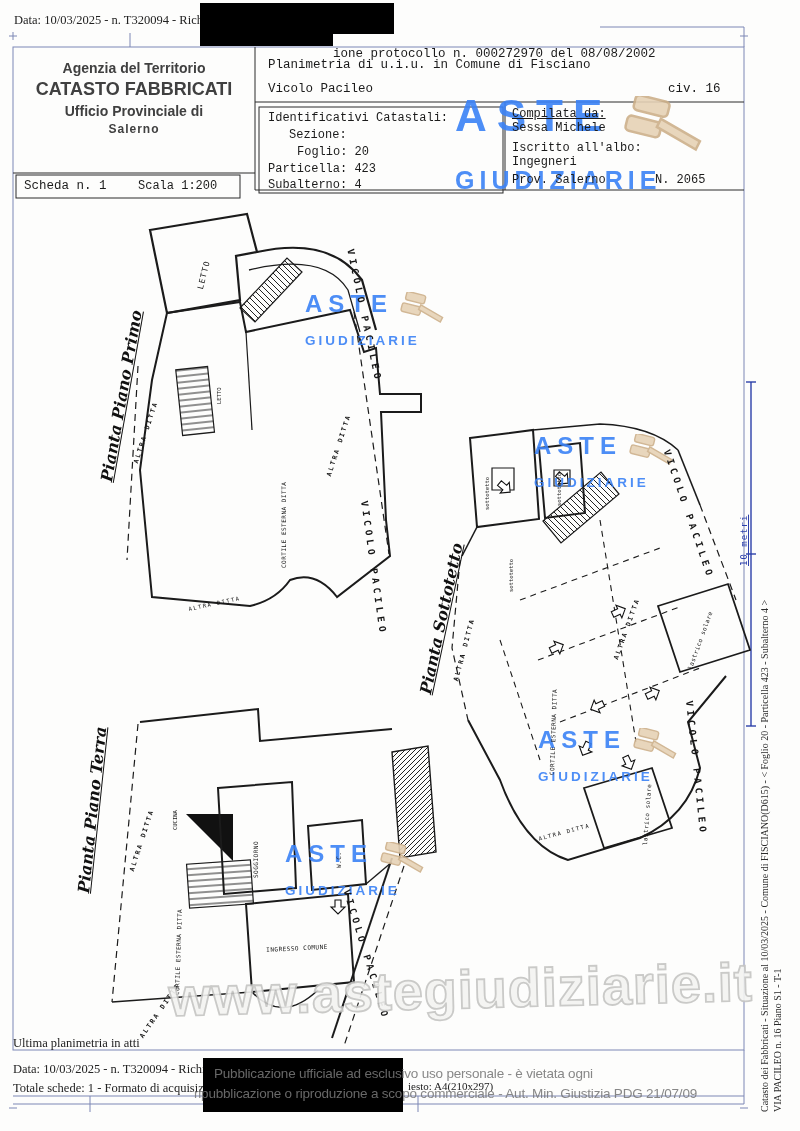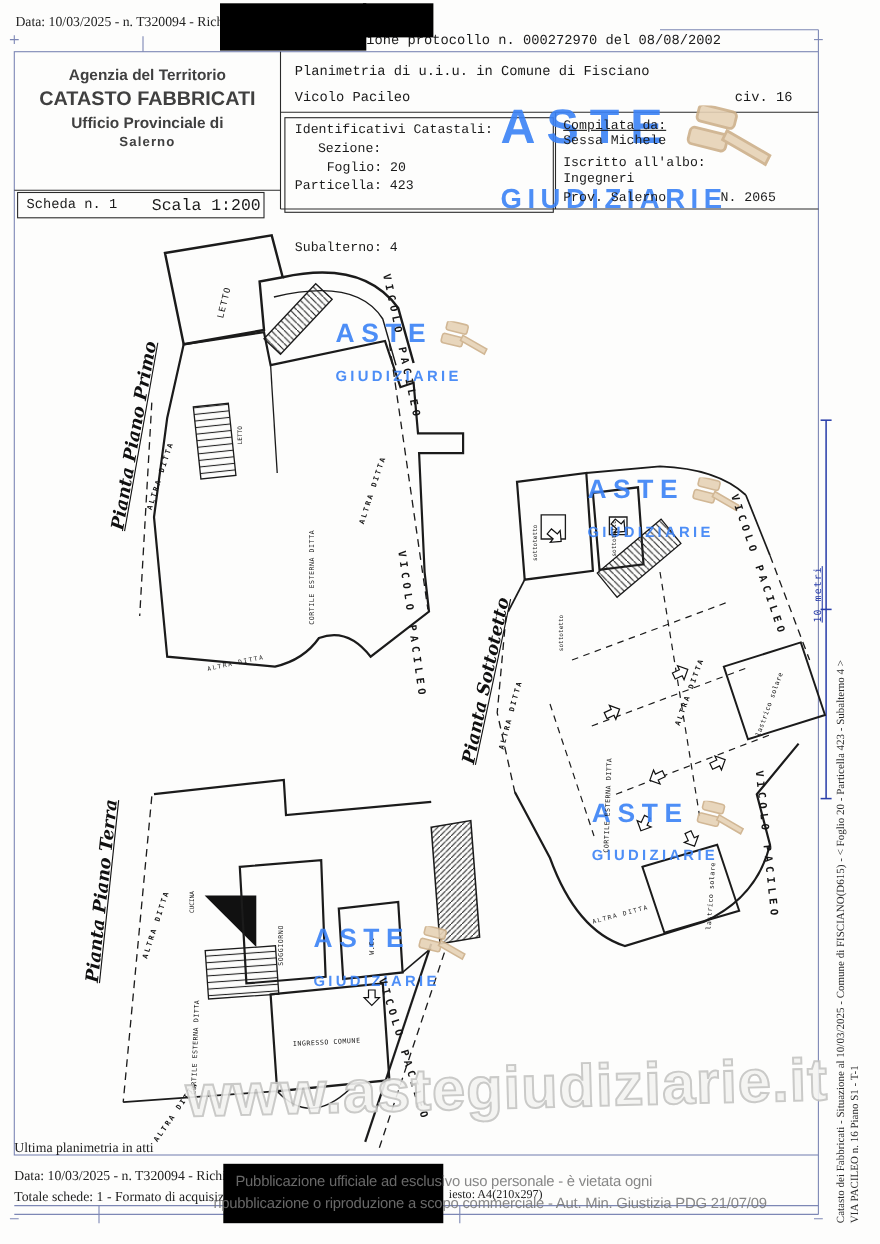--- a/index.html
+++ b/index.html
@@ -207,46 +207,46 @@
             <rect x="14" y="2" width="34" height="15" rx="4" transform="rotate(14 31 9)"></rect>
             <rect x="6" y="22" width="34" height="15" rx="4" transform="rotate(14 23 29)"></rect>
             <path d="M40,22 L78,44 L74,52 L36,30 Z"></path>
           </g>
         </svg></span>
   </div>
   <div class="g">GIUDIZIARIE</div>
 </div>
 
 <div class="abs serif" style="left:14px;top:13px;font-size:12.5px;">Data: 10/03/2025 - n. T320094 - Richiedent</div>
-<div class="abs mono" style="left:333px;top:30px;font-size:12.5px;">ione protocollo n. 000272970 del 08/08/2002</div>
+<div class="abs mono" style="left:333px;top:47px;font-size:12.5px;">ione protocollo n. 000272970 del 08/08/2002</div>
 
 <div class="abs hdr-sans" style="left:13px;top:60px;width:242px;font-size:14px;">Agenzia del Territorio</div>
 <div class="abs hdr-sans" style="left:13px;top:79px;width:242px;font-size:18px;">CATASTO FABBRICATI</div>
 <div class="abs hdr-sans" style="left:13px;top:103px;width:242px;font-size:14px;">Ufficio Provinciale di</div>
 <div class="abs hdr-sans" style="left:13px;top:122px;width:242px;font-size:12px;letter-spacing:1px;">Salerno</div>
 
 <div class="abs mono" style="left:268px;top:58px;font-size:12.5px;">Planimetria di u.i.u. in Comune di Fisciano</div>
 <div class="abs mono" style="left:268px;top:82px;font-size:12.5px;">Vicolo Pacileo</div>
 <div class="abs mono" style="left:668px;top:82px;font-size:12.5px;">civ. 16</div>
 
 <div class="abs mono" style="left:268px;top:111px;font-size:12px;">Identificativi Catastali:</div>
 <div class="abs mono" style="left:289px;top:128px;font-size:12px;">Sezione:</div>
 <div class="abs mono" style="left:297px;top:145px;font-size:12px;">Foglio: 20</div>
 <div class="abs mono" style="left:268px;top:162px;font-size:12px;">Particella: 423</div>
-<div class="abs mono" style="left:268px;top:178px;font-size:12px;margin-top:40px;">Subalterno: 4</div>
+<div class="abs mono" style="left:268px;top:178px;font-size:12px;">Subalterno: 4</div>
 
 <div class="abs mono" style="left:512px;top:107px;font-size:12px;text-decoration:underline;">Compilata da:</div>
 <div class="abs mono" style="left:512px;top:121px;font-size:12px;">Sessa Michele</div>
 <div class="abs mono" style="left:512px;top:141px;font-size:12px;">Iscritto all'albo:</div>
 <div class="abs mono" style="left:512px;top:155px;font-size:12px;">Ingegneri</div>
 <div class="abs mono" style="left:512px;top:173px;font-size:12px;">Prov. Salerno</div>
 <div class="abs mono" style="left:655px;top:173px;font-size:12px;">N.  2065</div>
 
 <div class="abs mono" style="left:24px;top:179px;font-size:12.5px;">Scheda n. 1</div>
-<div class="abs mono" style="left:138px;top:179px;font-size:15px;">Scala 1:200</div>
+<div class="abs mono" style="left:138px;top:179px;font-size:12px;">Scala 1:200</div>
 
 <div class="abs plan-title" style="left:97px;top:480px;transform:rotate(-80deg);">Pianta Piano Primo</div>
 <div class="abs plan-title" style="left:74px;top:892px;transform:rotate(-84deg);">Pianta Piano Terra</div>
 <div class="abs plan-title" style="left:416px;top:692px;transform:rotate(-78deg);">Pianta Sottotetto</div>
 
 <div class="abs lbl street" style="left:356px;top:248px;transform:rotate(78deg);">VICOLO PACILEO</div>
 <div class="abs lbl street" style="left:370px;top:500px;transform:rotate(82deg);">VICOLO PACILEO</div>
 <div class="abs lbl street" style="left:352px;top:888px;transform:rotate(73deg);">VICOLO PACILEO</div>
 <div class="abs lbl street" style="left:672px;top:448px;transform:rotate(71deg);">VICOLO PACILEO</div>
 <div class="abs lbl street" style="left:695px;top:700px;transform:rotate(84deg);">VICOLO PACILEO</div>

